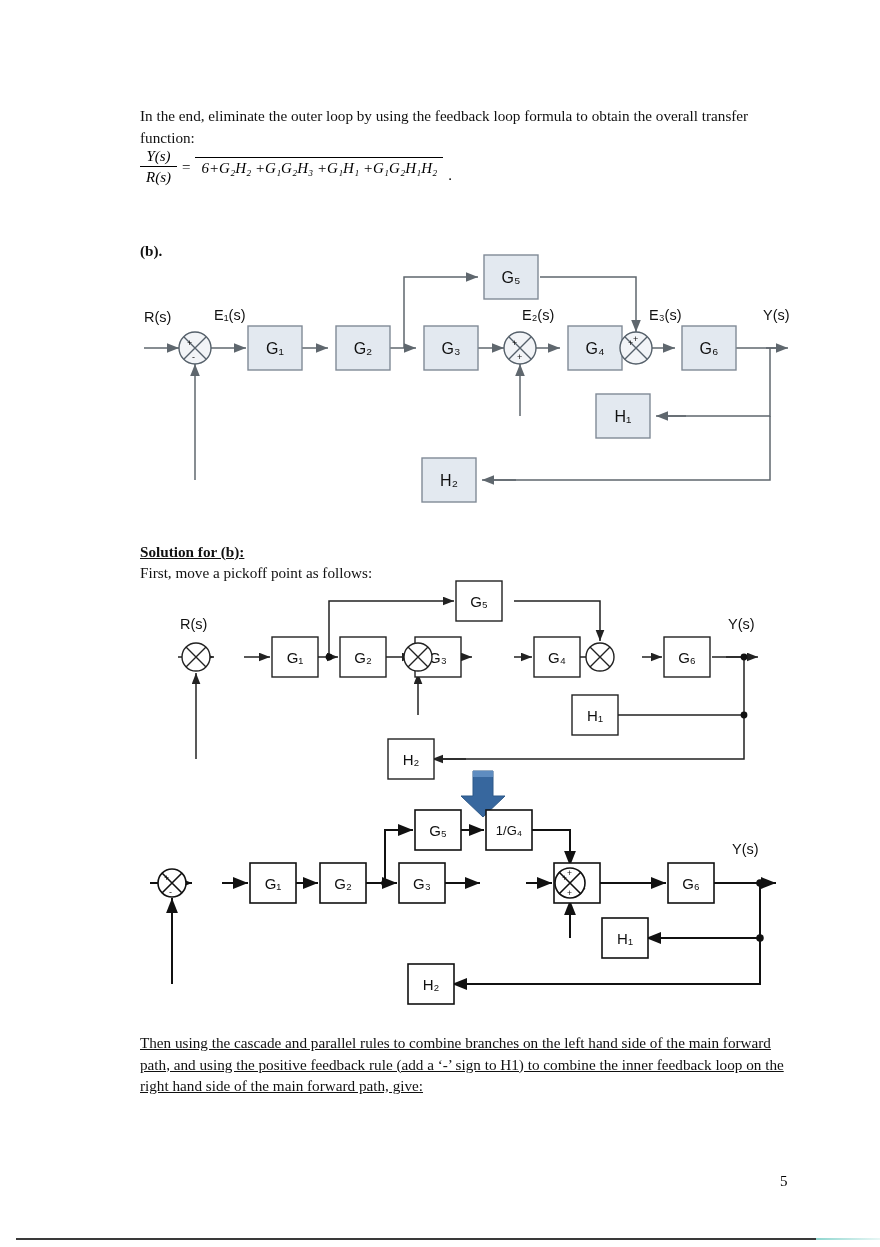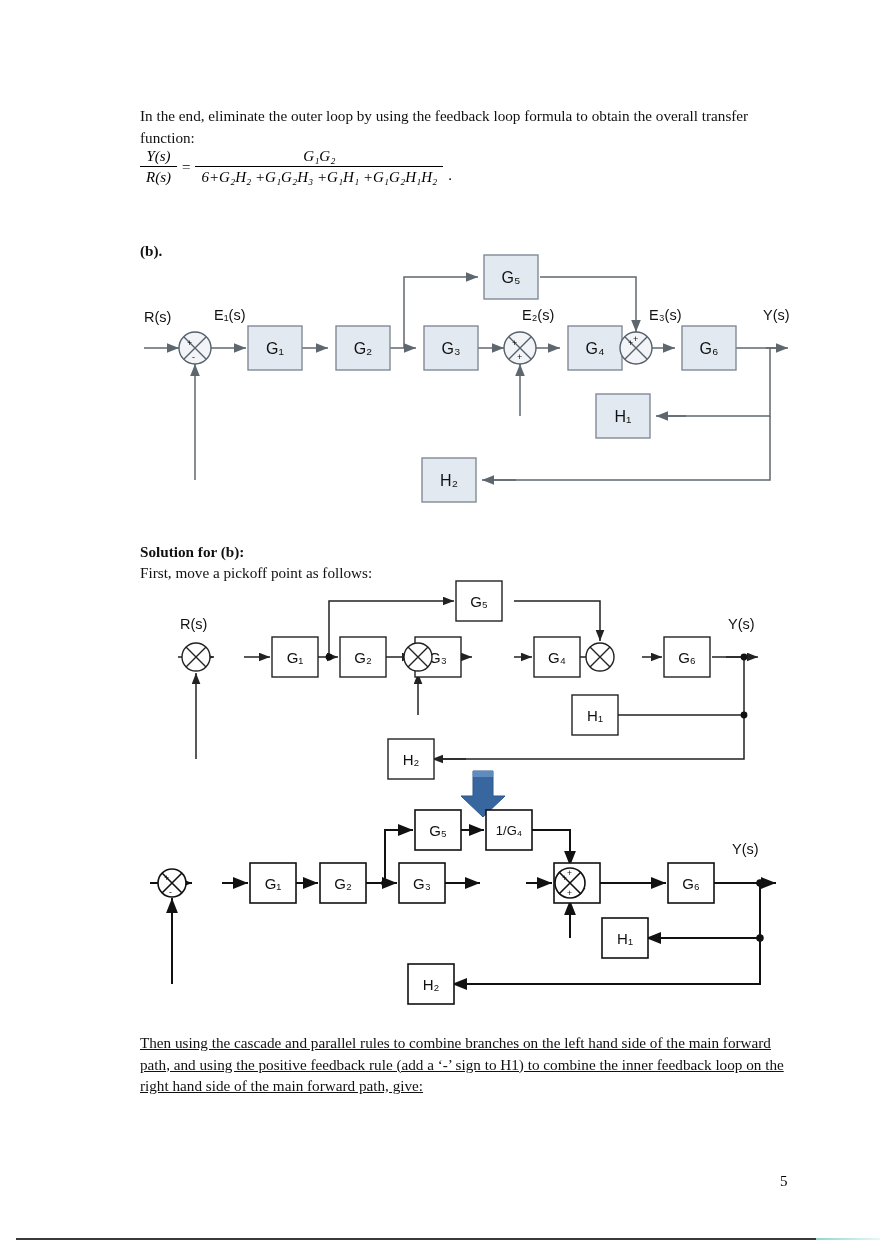--- a/index.html
+++ b/index.html
@@ -39,21 +39,20 @@
   <div class="para" style="left:124px;top:105px;width:620px;">In the end, eliminate the outer loop by using the feedback loop formula to obtain the overall transfer function:</div>
 
   <div class="eq" style="left:124px;top:148px;">
     <div class="eqrow">
       <span class="frac">
         <span class="num">Y(s)</span>
         <span class="den">R(s)</span>
       </span>
       <span class="up">=</span>
       <span class="frac">
-        <span class="num">G₁G₂</span>
         <span class="den">6+G₂H₂ +G₁G₂H₃ +G₁H₁ +G₁G₂H₁H₂</span>
       </span>
       <span class="up" style="align-self:flex-end;padding-bottom:2px;">.</span>
     </div>
   </div>
 
   <div class="para bold" style="left:124px;top:240px;">(b).</div>
 
   <div class="diagram" style="left:110px;top:250px;">
     <svg width="700" height="265" viewBox="0 0 700 265">
@@ -142,21 +141,21 @@
       </g>
 
       <text x="18" y="72" font-size="14.5" fill="#111" font-family="Liberation Sans, sans-serif">R(s)</text>
       <text x="88" y="70" font-size="14.5" fill="#111" font-family="Liberation Sans, sans-serif">E₁(s)</text>
       <text x="396" y="70" font-size="14.5" fill="#111" font-family="Liberation Sans, sans-serif">E₂(s)</text>
       <text x="523" y="70" font-size="14.5" fill="#111" font-family="Liberation Sans, sans-serif">E₃(s)</text>
       <text x="637" y="70" font-size="14.5" fill="#111" font-family="Liberation Sans, sans-serif">Y(s)</text>
     </svg>
   </div>
 
-  <div class="para bold" style="left:124px;top:541px;">Solution for (b):</div>
+  <div class="para bold" style="left:124px;top:541px;text-decoration:underline;">Solution for (b):</div>
   <div class="para" style="left:124px;top:562px;font-family:Liberation Serif, serif;">First, move a pickoff point as follows:</div>
 
   <div class="diagram" style="left:150px;top:585px;">
     <svg width="640" height="200" viewBox="0 0 640 200">
       <defs>
         <marker id="ahB" markerWidth="8.5" markerHeight="8.5" refX="7.6" refY="3" orient="auto">
           <path d="M0,0 L7.6,3 L0,6 z" fill="#222"></path>
         </marker>
       </defs>
       <g stroke="#222" stroke-width="1.5" fill="none" marker-end="url(#ahB)">

